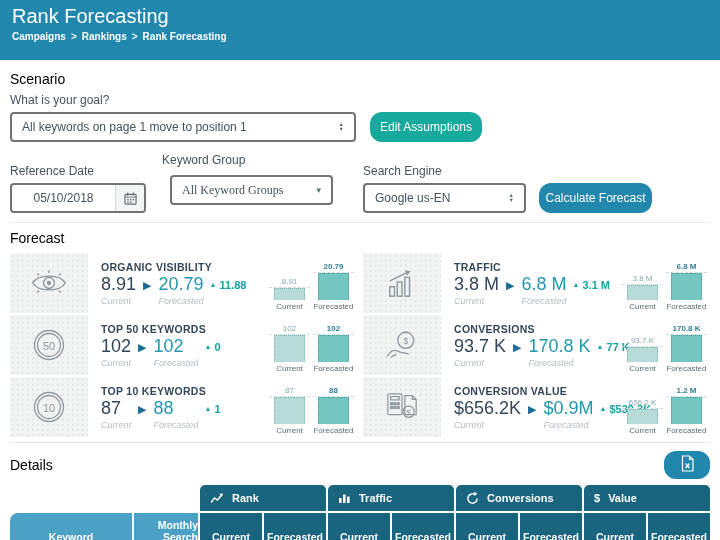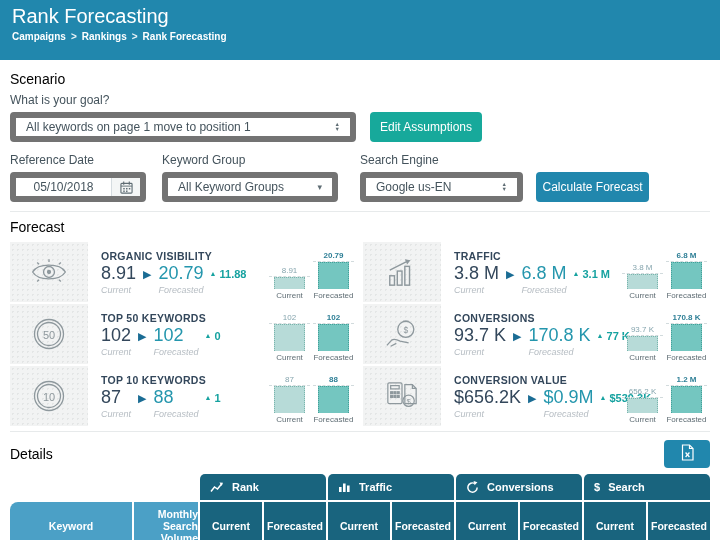--- a/index.html
+++ b/index.html
@@ -13,34 +13,34 @@
   .breadcrumb .sep { padding:0 5px; opacity:.9; }
 
   .content { padding:0 10px; }
   .section-heading { font-size:14px; font-weight:400; color:#000000; }
   .divider { border-top:1px solid #E7EAEB; }
 
   
   .scenario-heading { margin:11px 0 6px; }
   .field-label { font-size:12px; color:#44535C; margin-bottom:5px; display:block; }
   .goal-row { display:flex; margin-top:2px; }
-  .select, .text-input { height:30px; border:6px solid #737373; border-radius:4px;
+  .select, .text-input { height:30px; border:2px solid #737373; border-radius:4px;
     background:#fff; display:flex; align-items:center; font-size:12px; color:#44535C; }
   .goal-select { width:346px; padding:0 10px; justify-content:space-between; }
-  .btn { height:30px; border:none; border-radius:4px; color:#fff; font-size:12px;
+  .btn { height:30px; border:none; border-radius:12px; color:#fff; font-size:12px;
     display:flex; align-items:center; justify-content:center; cursor:pointer;
     font-family:"Liberation Sans", sans-serif; }
   .btn-edit { width:112px; background:#17A99B; margin-left:14px; }
   .btn-calc { width:113px; background:#2187AD; margin-left:13px; }
   .fields-row { display:flex; align-items:flex-end; margin-top:11px; }
   .date-input { width:136px; padding:0; overflow:hidden; }
   .date-value { flex:1; text-align:center; }
   .cal-box { width:29px; height:100%; border-left:1px solid #D5DCE0; background:#F4F6F6;
     display:flex; align-items:center; justify-content:center; }
-  .kg-select { width:176px; padding:0 10px; justify-content:space-between; margin:0; }
+  .kg-select { width:163px; padding:0 10px; justify-content:space-between; margin:8px;font-family:Liberation Serif, serif; }
   .se-select { width:163px; padding:0 10px; justify-content:space-between; }
   .f-date { margin-right:16px; }
   .f-group { margin-right:22px; }
   .caret { font-size:9px; color:#5F6D74; }
   .stepper { display:flex; flex-direction:column; align-items:center; color:#5F6D74;
     font-size:5.5px; line-height:5px; }
   .scenario-div { margin-top:9px; }
 
   
   .forecast-heading { margin:7px 0 7px; }
@@ -459,21 +459,21 @@
       <span class="gicon">
           <svg width="13" height="13" viewBox="0 0 14 14" fill="none" stroke="#fff" stroke-width="1.6">
             <path d="M12,7 A5,5 0 1 1 9.3,2.6"></path>
             <path d="M8.2,0 L12.3,1.4 L9.2,4.6 Z" fill="#fff" stroke="none"></path>
           </svg>
         </span>
       <span>Conversions</span>
     </div>
     <div class="group-cell gc-value">
       <span class="gicon dollar-glyph">$</span>
-      <span>Search</span>
+      <span>Value</span>
     </div>
   </div>
 
   <div class="tbl-row sub-row">
     <div class="h-cell h-light h-key">Keyword</div>
     <div class="h-cell h-light">Monthly Search Volume</div>
     <div class="h-cell">Current</div>
     <div class="h-cell">Forecasted</div>
     <div class="h-cell">Current</div>
     <div class="h-cell">Forecasted</div>

